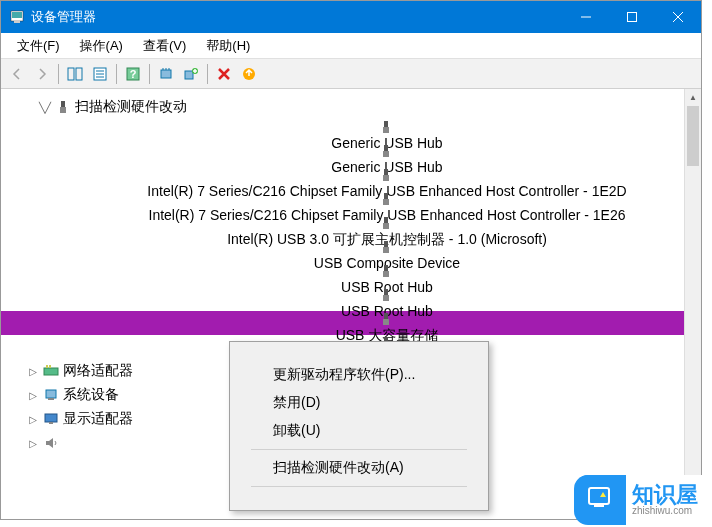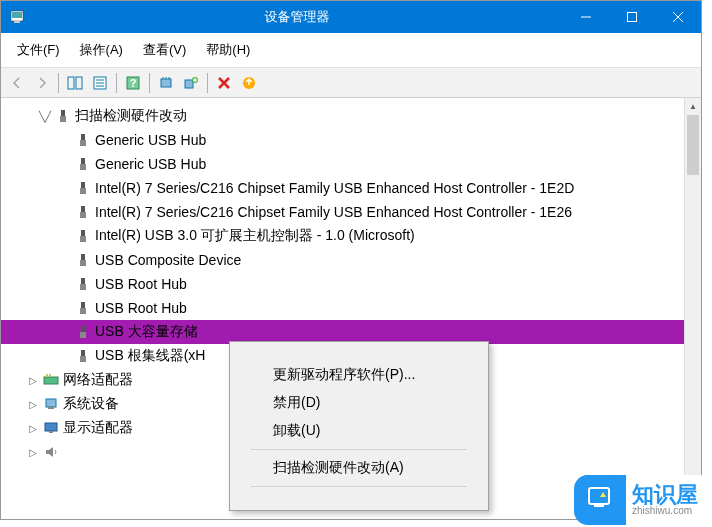--- a/index.html
+++ b/index.html
@@ -1,42 +1,42 @@
 <!DOCTYPE html>
 <html><head>
   <meta charset="utf-8">
   <style>
     * { margin: 0; padding: 0; box-sizing: border-box; font-family: "Microsoft YaHei", "Segoe UI", sans-serif; }
     body { width: 712px; height: 527px; overflow: hidden; position: relative; background: #fff; }
     
-    .window { width: 702px; height: 520px; border: 1px solid #999; background: #fff; display: flex; flex-direction: column; text-align: center; }
+    .window { width: 702px; height: 520px; border: 1px solid #999; background: #fff; display: flex; flex-direction: column; }
     
     .titlebar { height: 32px; background: #0078d7; color: #fff; display: flex; align-items: center; padding: 0 0 0 8px; }
     .titlebar-icon { width: 16px; height: 16px; margin-right: 6px; display: flex; align-items: center; justify-content: center; }
     .titlebar-text { font-size: 13px; flex: 1; }
     .win-controls { display: flex; height: 100%; }
     .win-btn { width: 46px; height: 100%; display: flex; align-items: center; justify-content: center; font-size: 12px; color: #fff; }
     
-    .menubar { height: 35px; background: #fff; border-bottom: 1px solid #e0e0e0; display: flex; align-items: center; padding: 0 6px; font-size: 13px; }
+    .menubar { height: 26px; background: #fff; border-bottom: 1px solid #e0e0e0; display: flex; align-items: center; padding: 0 6px; font-size: 13px; }
     .menu-item { padding: 3px 10px; cursor: default; }
     
     .toolbar { height: 30px; background: #f2f2f2; border-bottom: 1px solid #d0d0d0; display: flex; align-items: center; padding: 0 4px; gap: 1px; }
     .tb-btn { width: 24px; height: 24px; display: flex; align-items: center; justify-content: center; border: 1px solid transparent; }
     .tb-sep { width: 1px; height: 20px; background: #b0b0b0; margin: 0 3px; }
     .tb-btn.disabled { opacity: 0.4; }
     
     .content { flex: 1; background: #fff; overflow: hidden; position: relative; }
     .tree { padding: 6px 0; font-size: 14px; color: #000; }
     .tree-row { display: flex; align-items: center; height: 24px; padding-left: 8px; white-space: nowrap; }
     .tree-row.selected { background: #a21caf; }
     .twisty { width: 16px; height: 16px; display: flex; align-items: center; justify-content: center; font-size: 10px; color: #666; }
     .tree-icon { width: 16px; height: 16px; margin: 0 4px 0 2px; display: flex; align-items: center; justify-content: center; flex-shrink: 0; }
     .tree-label { font-size: 14px; }
     .indent-1 { padding-left: 36px; }
-    .indent-2 { padding-left: 72px; }
+    .indent-2 { padding-left: 72px; flex-direction: column; }
     .cat-row { padding-left: 48px; }
     .cat-row .twisty { margin-left: -24px; }
     
     .scrollbar { position: absolute; right: 0; top: 0; bottom: 0; width: 17px; background: #f0f0f0; border-left: 1px solid #dedede; }
     .sb-btn { height: 17px; width: 100%; display: flex; align-items: center; justify-content: center; font-size: 8px; color: #606060; background: #f0f0f0; }
     .sb-thumb { position: absolute; top: 17px; left: 2px; right: 2px; height: 60px; background: #cdcdcd; }
     
     .context-menu { position: absolute; left: 229px; top: 341px; width: 260px; background: #f0f0f0; border: 1px solid #a0a0a0; box-shadow: 3px 3px 6px rgba(0,0,0,0.25); padding: 19px; }
     .cm-item { height: 28px; display: flex; align-items: center; padding: 0 24px; font-size: 14px; }
     .cm-sep { height: 1px; background: #d0d0d0; margin: 4px 2px; }

